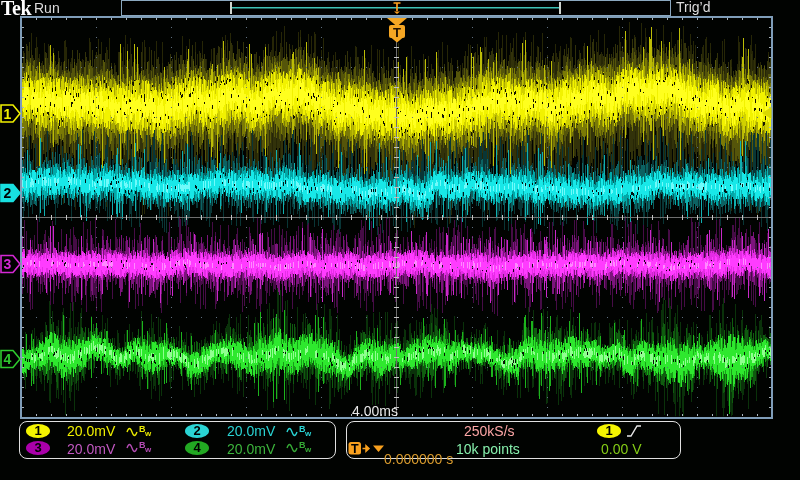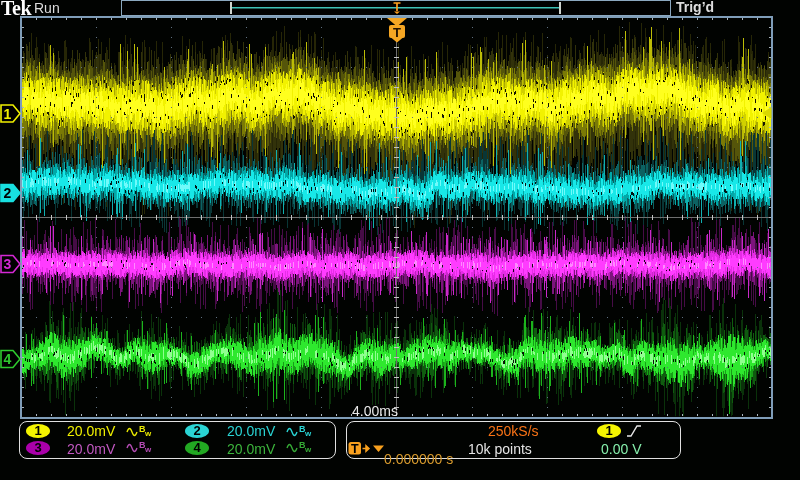--- a/index.html
+++ b/index.html
@@ -1,20 +1,20 @@
 <!DOCTYPE html>
 <html><head><meta charset="utf-8">
 <style>
 * { margin:0; padding:0; box-sizing:border-box; }
 html,body { width:800px; height:480px; background:#000; overflow:hidden; }
 #scope { position:relative; width:800px; height:480px; background:#010301; font-family:"Liberation Sans",sans-serif; }
 .t { position:absolute; font-size:14px; color:#ddd; letter-spacing:0px; white-space:pre; }
 .tek { position:absolute; left:1px; top:-3px; font-family:"Liberation Serif",serif; font-weight:bold; font-size:20px; color:#fff; letter-spacing:-0.5px; }
 .run { left:34px; top:-0.5px; font-size:14px; }
-.trigd { left:676px; top:-1px; font-size:14px;font-weight:bold; }
+.trigd { left:676px; top:-1px; font-size:14px; }
 .acqbar { position:absolute; left:121px; top:0px; width:550px; height:15.5px; border:1.5px solid #8ba7bf; background:#000; }
 .badge { position:absolute; width:24px; height:14px; border-radius:50%; text-align:center; font-size:13px; font-weight:bold; line-height:14px; }
 .bw { position:absolute; }
 .box { position:absolute; border:1.5px solid #e0e0e0; border-radius:8px; background:transparent; }
 .pcmag { position:absolute; left:694px; top:450.5px; font-size:17px; font-weight:bold; color:#f2f2f2; letter-spacing:0.4px; }
 svg { display:block; }
 </style></head>
 <body>
 <div id="scope">
 <svg width="800" height="480" style="position:absolute;left:0;top:0" shape-rendering="crispEdges">
@@ -118,27 +118,27 @@
       <text x="19" y="12" font-size="8" font-weight="bold" fill="#b44cb4" font-family="Liberation Sans, sans-serif">w</text>
     </svg>
 <div class="badge" style="left:185px;top:440.5px;background:#22a822"><span style="color:#000">4</span></div>
 <div class="t" style="left:227px;top:440.5px;color:#3cb43c">20.0mV</div>
 <svg class="bw" style="left:286px;top:440px" width="26" height="14" viewBox="0 0 26 14">
       <path d="M1 8 q2.5 -7 5 0 q2.5 7 5 0" stroke="#36aa36" stroke-width="1.4" fill="none"></path>
       <text x="13" y="8" font-size="9" font-weight="bold" fill="#36aa36" font-family="Liberation Sans, sans-serif">B</text>
       <text x="19" y="12" font-size="8" font-weight="bold" fill="#36aa36" font-family="Liberation Sans, sans-serif">w</text>
     </svg>
 <div class="t" style="left:352px;top:403px;color:#e8e8e8">4.00ms</div>
-<div class="t" style="left:488px;top:422.8px;color:#f97316">250kS/s</div>
-<div class="t" style="left:468px;top:441px;color:#e5e5e5">10k points</div>
+<div class="t" style="left:464px;top:422.8px;color:#fca5a5">250kS/s</div>
+<div class="t" style="left:456px;top:441px;color:#86efac">10k points</div>
 <div class="badge" style="left:597px;top:424px;background:#f4f400"><span style="color:#000">1</span></div>
 <svg style="position:absolute;left:626px;top:424px" width="16" height="14" viewBox="0 0 16 14">
       <path d="M1 12h4l6-10h4" stroke="#e8e8e8" stroke-width="1.4" fill="none"></path>
     </svg>
-<div class="t" style="left:601px;top:441px;color:#86efac">0.00 V</div>
+<div class="t" style="left:601px;top:441px;color:#84cc16">0.00 V</div>
 <svg style="position:absolute;left:348px;top:441px" width="40" height="15" viewBox="0 0 40 15">
       <rect x="0.5" y="1" width="12.5" height="12.5" rx="2.5" fill="#f8a01e"></rect>
       <text x="6.8" y="12" font-size="12.5" font-weight="bold" fill="#000" text-anchor="middle" font-family="Liberation Sans, sans-serif">T</text>
       <path d="M14.5 7.5h6.5M21 7.5l-3-2.8v5.6z" fill="#f8a01e" stroke="#f8a01e" stroke-width="1.5"></path>
       <path d="M25 4.5h11l-5.5 6.5z" fill="#f8a01e"></path>
     </svg>
 <div class="t" style="left:384px;top:451px;color:#d89b2e">0.000000 s</div>
 </div>
 
 </body></html>

